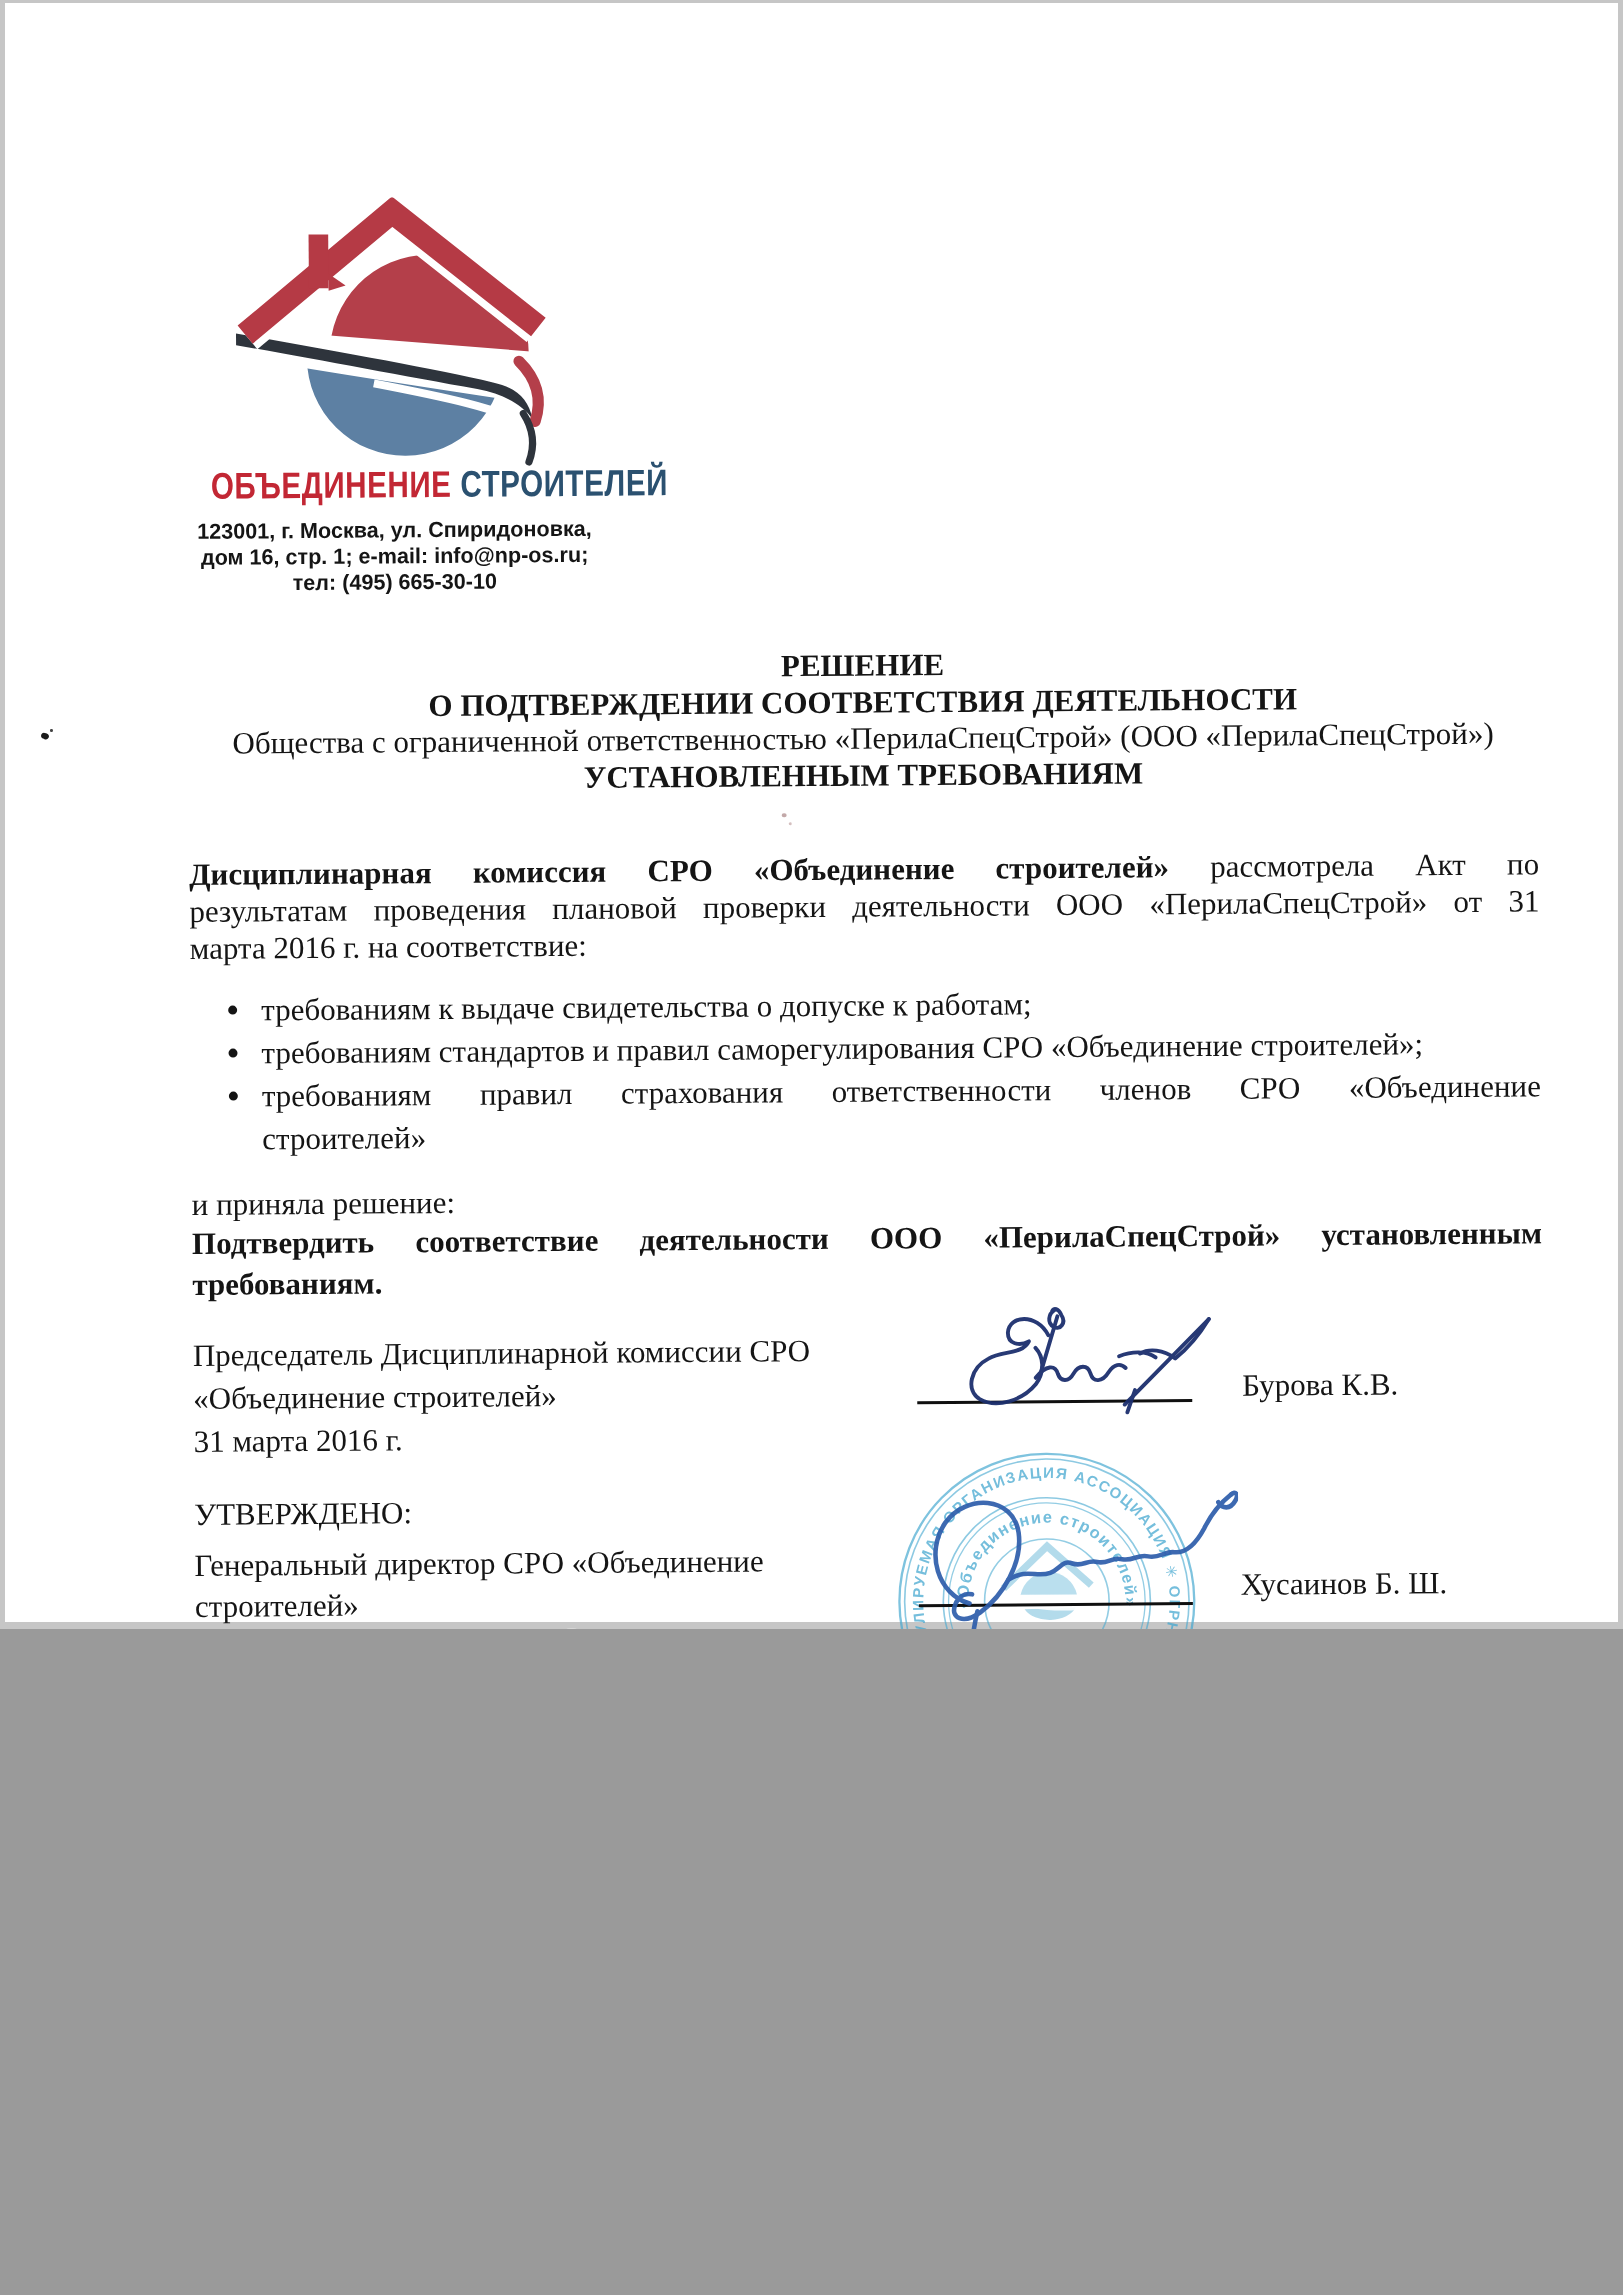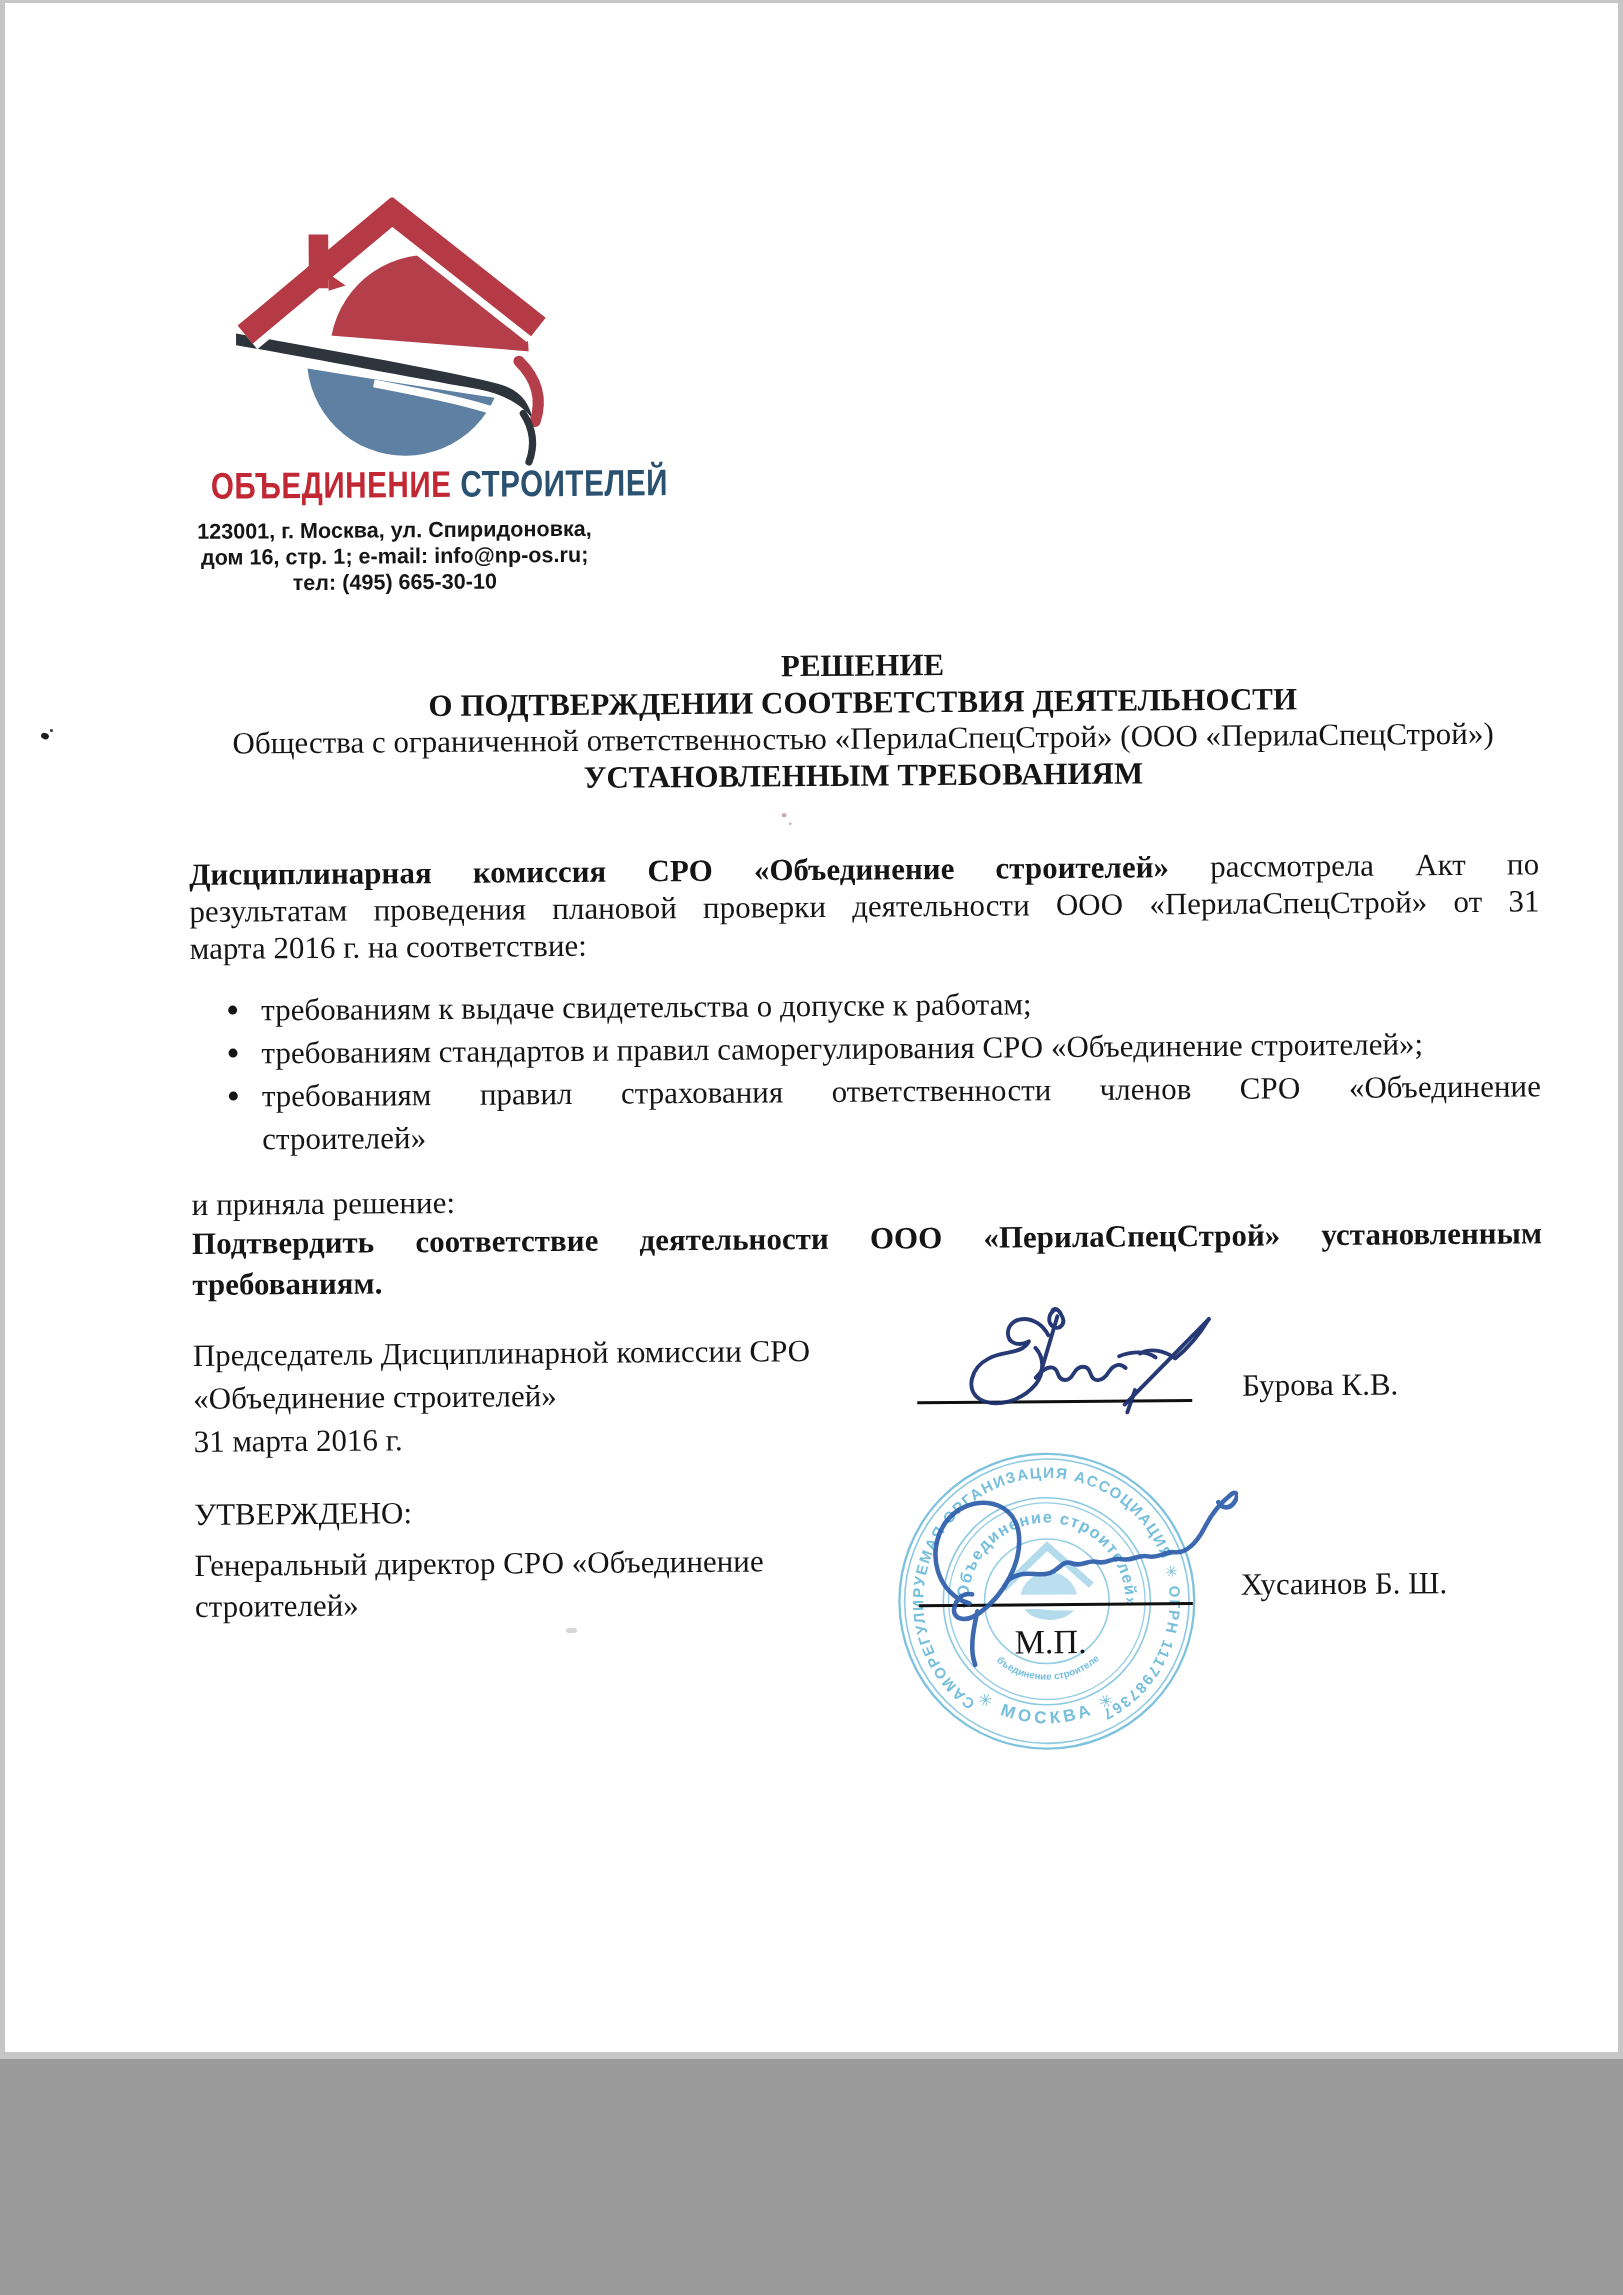--- a/index.html
+++ b/index.html
@@ -1,16 +1,16 @@
 <!DOCTYPE html>
 <html style="font-size:10.5px"><head>
 <meta charset="utf-8">
 <style>
   html,body{margin:0;padding:0;background:#9a9a9a;}
-  .page{position:relative;width:1623px;height:2059px;background:#c6c6c6;overflow:hidden;
+  .page{position:relative;width:1623px;height:1629px;background:#c6c6c6;overflow:hidden;
         font-family:"Liberation Serif","DejaVu Serif",serif;color:#151515;}
   .paper{position:absolute;top:3.3px;left:5.2px;right:5.2px;bottom:7.2px;background:#ffffff;}
   .doc{position:absolute;inset:0;transform:rotate(-0.45deg);transform-origin:812px 982px;}
   .abs{position:absolute;}
   .t{position:absolute;font-size:31px;line-height:37px;white-space:nowrap;}
   .center{text-align:center;white-space:normal;}
   .bold{font-weight:bold;}
   .col{left:185px;width:1350px;}
   .just{text-align:justify;text-align-last:justify;white-space:normal;}
   .jline{display:block;}

